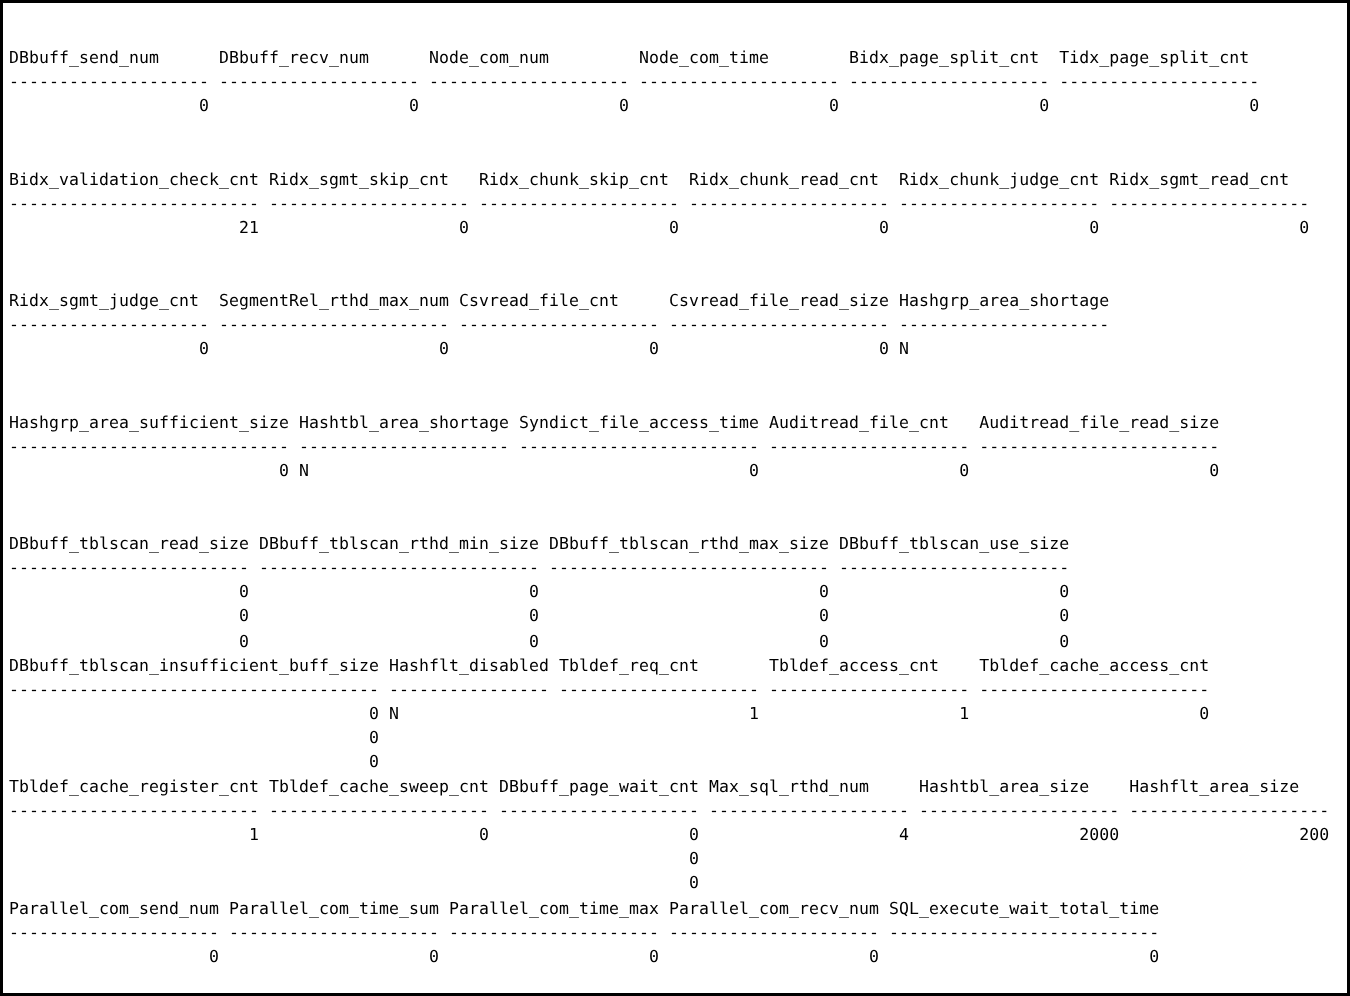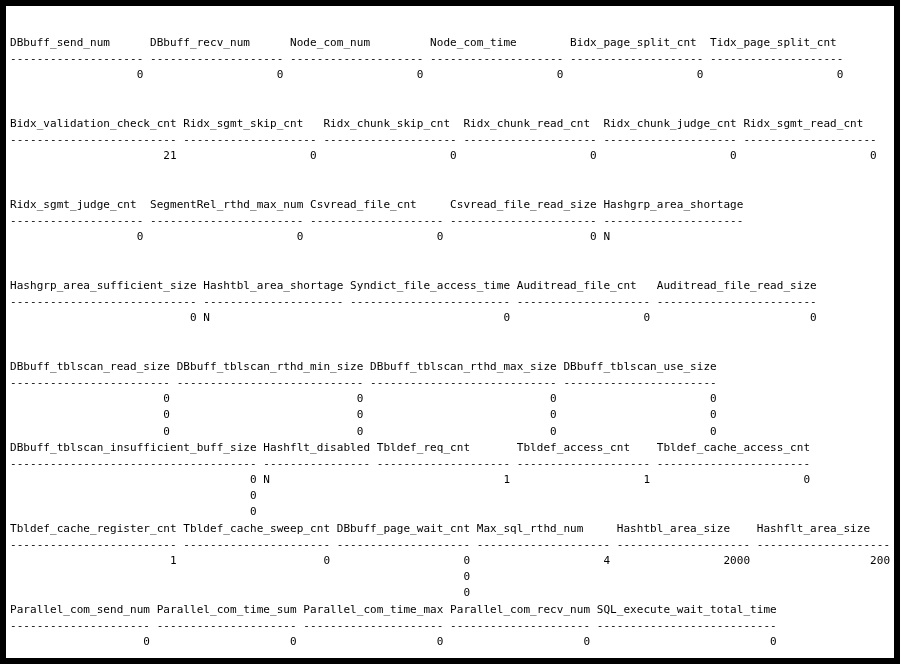--- a/index.html
+++ b/index.html
@@ -9,21 +9,21 @@
   body {
     width: 900px;
     height: 664px;
     background: #ffffff;
     overflow: hidden;
   }
   .frame {
     box-sizing: border-box;
     width: 900px;
     height: 664px;
-    border: 6px solid #000000;
+    border: 2px solid #000000;
     overflow: hidden;
     background: #ffffff;
   }
   .screen {
     font-family: "DejaVu Sans Mono", "Liberation Mono", monospace;
     font-size: 11px;
     line-height: 16.2px;
     letter-spacing: 0.045px;
     white-space: pre;
     color: #000000;

